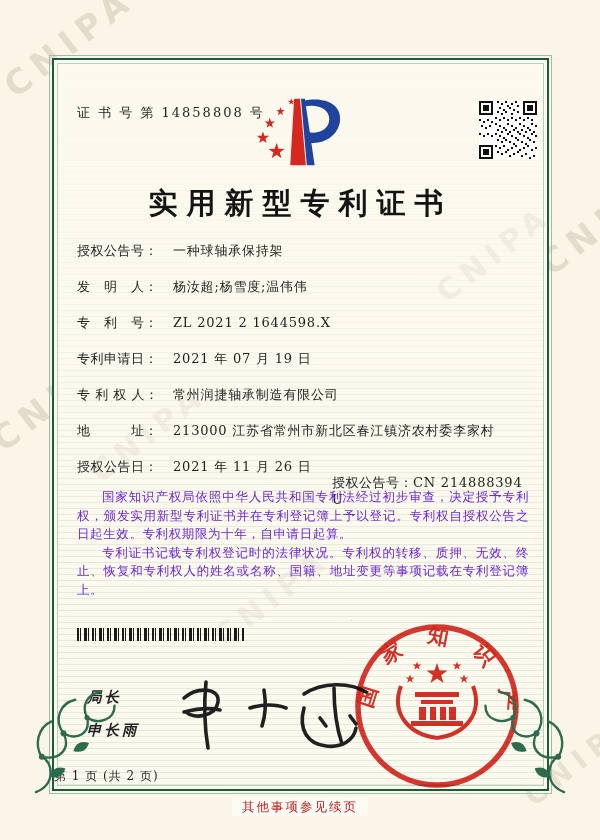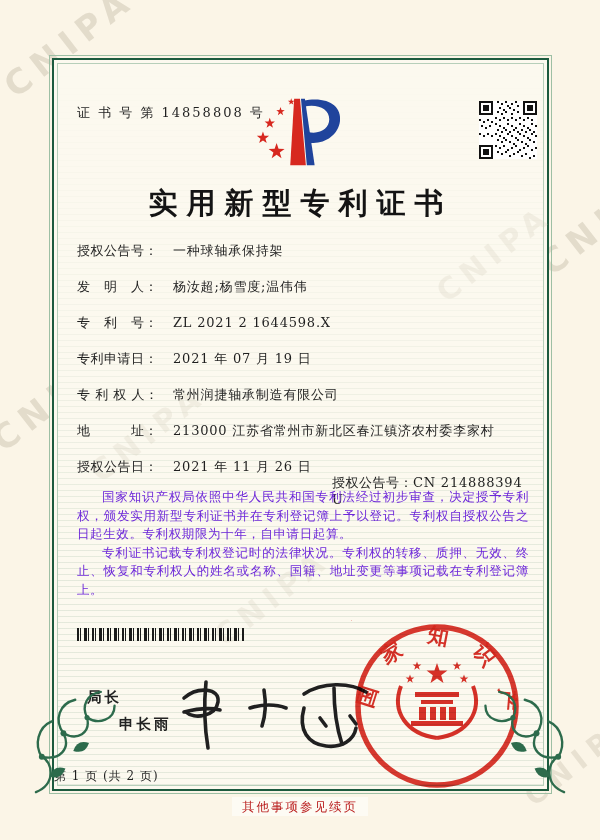--- a/index.html
+++ b/index.html
@@ -64,22 +64,22 @@
     position:absolute;left:23px;top:568px;width:167px;height:13px;
     background:repeating-linear-gradient(90deg,
       #1a1a1a 0 2px,transparent 2px 3px,
       #1a1a1a 3px 4px,transparent 4px 7px,
       #1a1a1a 7px 10px,transparent 10px 11px,
       #1a1a1a 11px 12px,transparent 12px 15px);
   }
   
   .officer{position:absolute;left:33px;top:628px;
     font-family:"DejaVu Sans","Liberation Sans",sans-serif;
-    font-weight:bold;font-size:14.5px;letter-spacing:3px;color:#222;}
-  .officer .name{margin-top:8px;padding-left:32px;}
+    font-weight:bold;font-size:14.5px;letter-spacing:3px;color:#222;font-style:italic;}
+  .officer .name{margin-top:14px;}
   .sig{position:absolute;left:100px;top:608px;width:235px;height:95px;}
   .seal{position:absolute;left:297px;top:560px;width:172px;height:172px;mix-blend-mode:multiply;}
   .seal-date{
     position:absolute;left:297px;top:666px;width:172px;text-align:center;
     font-size:13.5px;font-weight:bold;letter-spacing:1px;color:#3b3b3b;
   }
   .page-no{position:absolute;left:0;top:708px;width:100%;font-size:12px;letter-spacing:1px;}
   
   .note{
     position:absolute;left:0;top:799px;width:100%;text-align:center;font-size:12.5px;letter-spacing:2px;color:#b91c1c;

